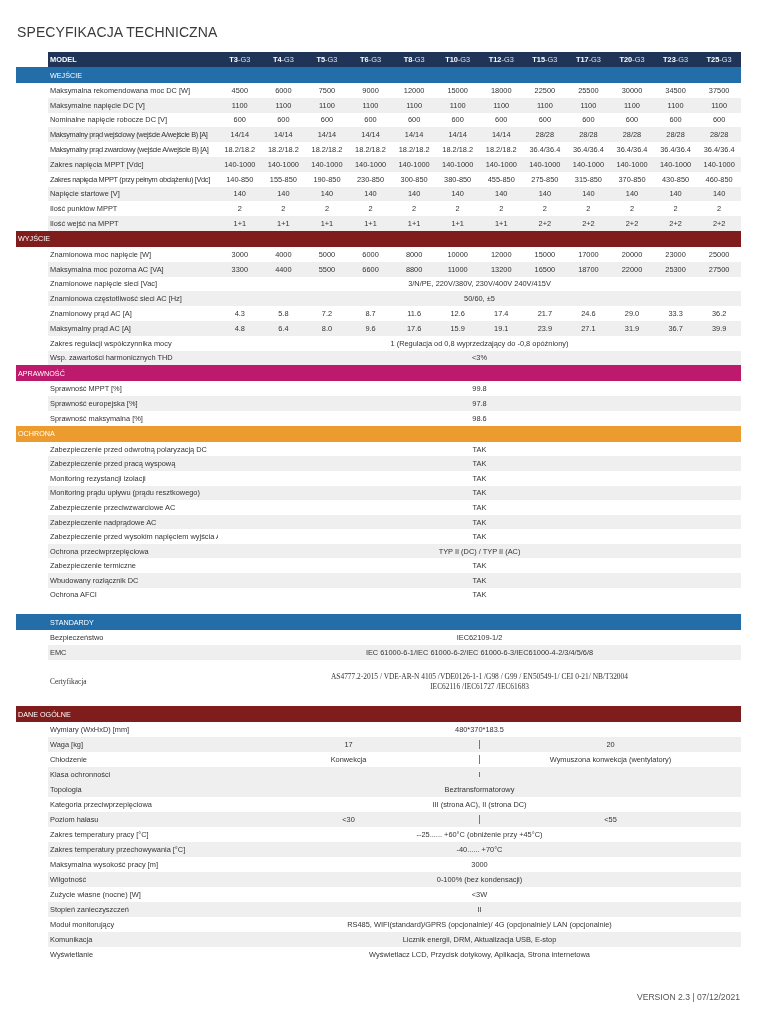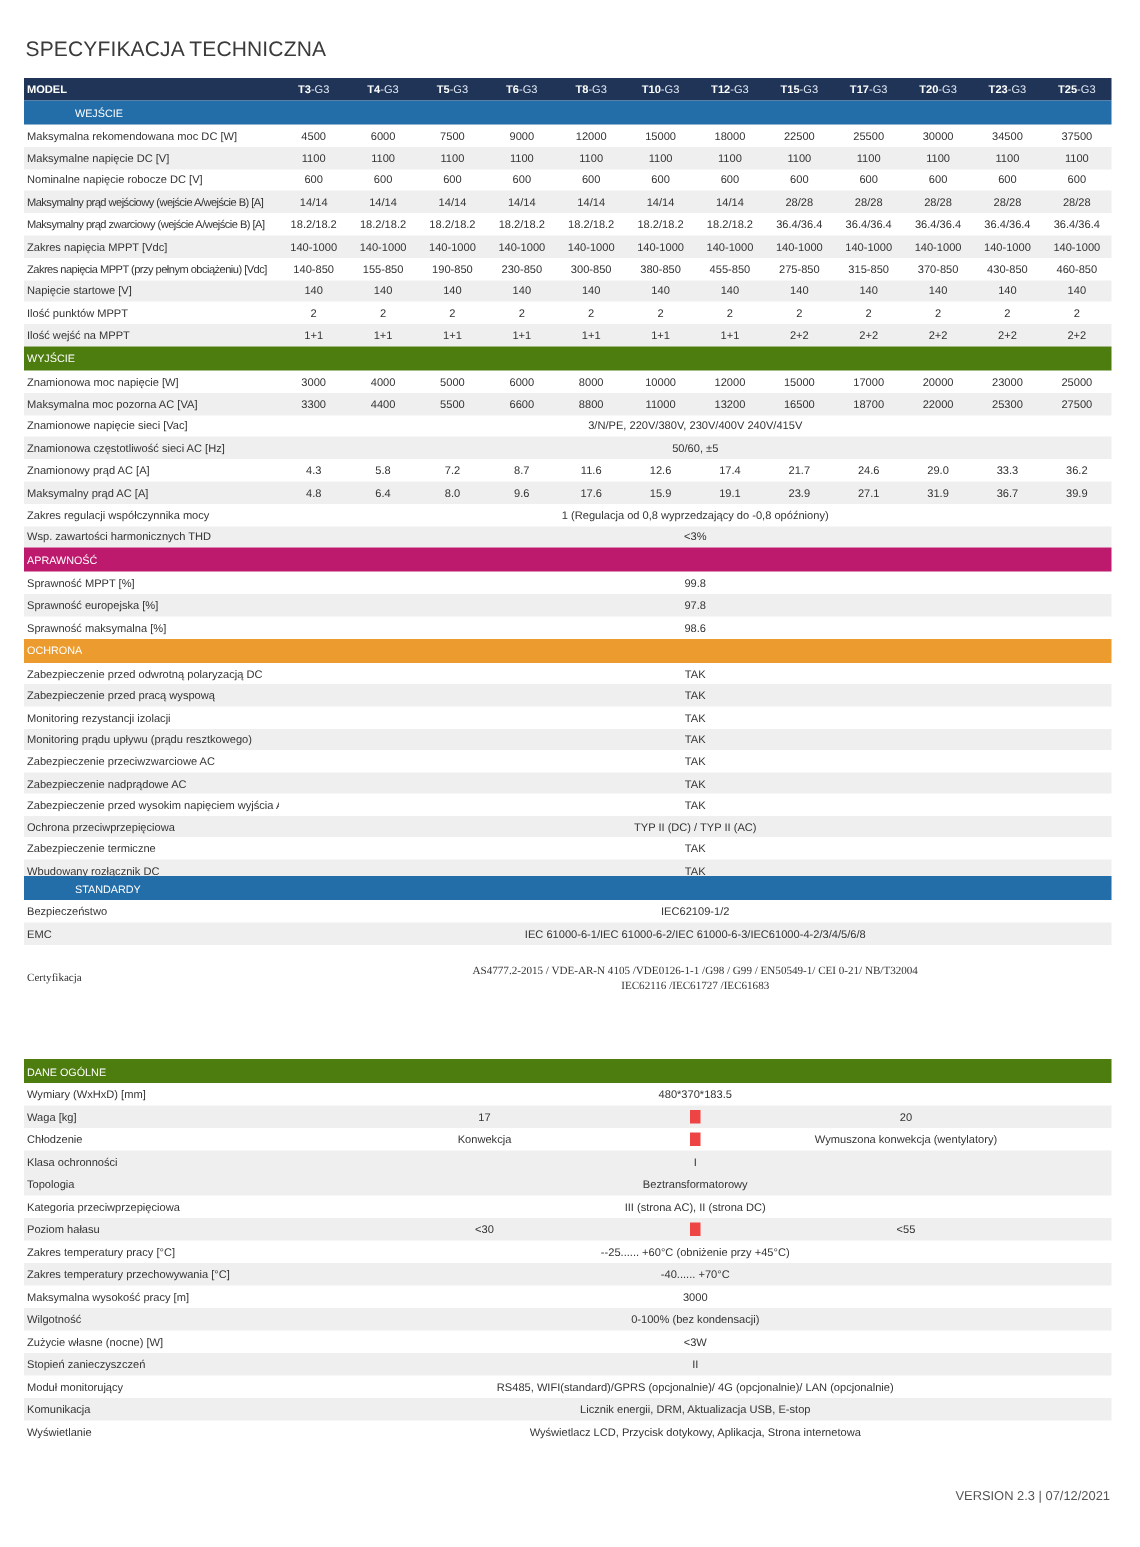--- a/index.html
+++ b/index.html
@@ -5,39 +5,39 @@
   * { box-sizing: border-box; margin: 0; padding: 0; }
   html, body { width: 760px; height: 1031px; background: #ffffff; overflow: hidden; }
   body { font-family: "Liberation Sans", sans-serif; color: #333; position: relative; }
 
   .title {
     position: absolute; left: 17px; top: 24px;
     font-size: 14px; color: #3a3a3a; letter-spacing: 0.1px; font-weight: normal;
   }
   .sheet { position: absolute; left: 16px; width: 725px; }
 
-  .row { display: flex; align-items: center; font-size: 7.4px; color: #333; }
+  .row { display: flex; align-items: center; font-size: 7.4px; color: #333; margin-left: 32px; }
   .row.alt { background: #efefef; }
   .row .label { width: 170px; padding-left: 2px; white-space: nowrap; overflow: hidden; }
   .row .label.tight { letter-spacing: -0.35px; }
   .row .cells { flex: 1; display: flex; }
   .row .cell { flex: 1; text-align: center; white-space: nowrap; }
   .row .span { flex: 1; text-align: center; white-space: nowrap; }
   .row .span2 { display: flex; flex: 1; }
   .row .span2 .half { flex: 1; text-align: center; }
-  .row .span2 .half + .half { border-left: 7px solid #ef4444; }
+  .row .span2 .half + .half { border-left: 1px solid #ef4444; }
 
   .model-row { background: #1f3457; color: #fff; font-weight: bold; height: 15px; font-size: 7.4px; }
   .model-row .label { color: #fff; }
   .model-row .cell { color: #fff; }
   .model-row .cell .suffix { font-weight: normal; color: #dfe6f0; }
 
   .section { height: 16px; display: flex; align-items: center; color: #fff; font-size: 7.2px; padding-left: 2px; }
   .sec-blue { background: #236da8; padding-left: 34px; }
-  .sec-green { background: #4d7c0f; }
+  .sec-green { background: #7f1d1d; }
   .sec-magenta { background: #bd1a6d; }
   .sec-orange { background: #ec9c2e; }
 
   .h15 { height: 14.8px; }
   .h14 { height: 14.6px; }
   .h15b { height: 15px; }
   .tall { height: 43px; font-family: Liberation Serif, serif; }
   .tall .span { line-height: 10px; }
 
   .version {
@@ -389,21 +389,21 @@
         <div class="label">Wbudowany rozłącznik DC</div>
         <div class="span">TAK</div>
       </div>
       <div class="row h14">
         <div class="label">Ochrona AFCI</div>
         <div class="span">TAK</div>
       </div>
     </div>
 </div>
 
-<div class="sheet" style="top:584px;">
+<div class="sheet" style="top:614px;">
   <div class="section sec-blue">STANDARDY</div>
   <div id="standards-rows">
       <div class="row h15b">
         <div class="label">Bezpieczeństwo</div>
         <div class="span">IEC62109-1/2</div>
       </div>
       <div class="row h15b alt">
         <div class="label">EMC</div>
         <div class="span">IEC 61000-6-1/IEC 61000-6-2/IEC 61000-6-3/IEC61000-4-2/3/4/5/6/8</div>
       </div>

